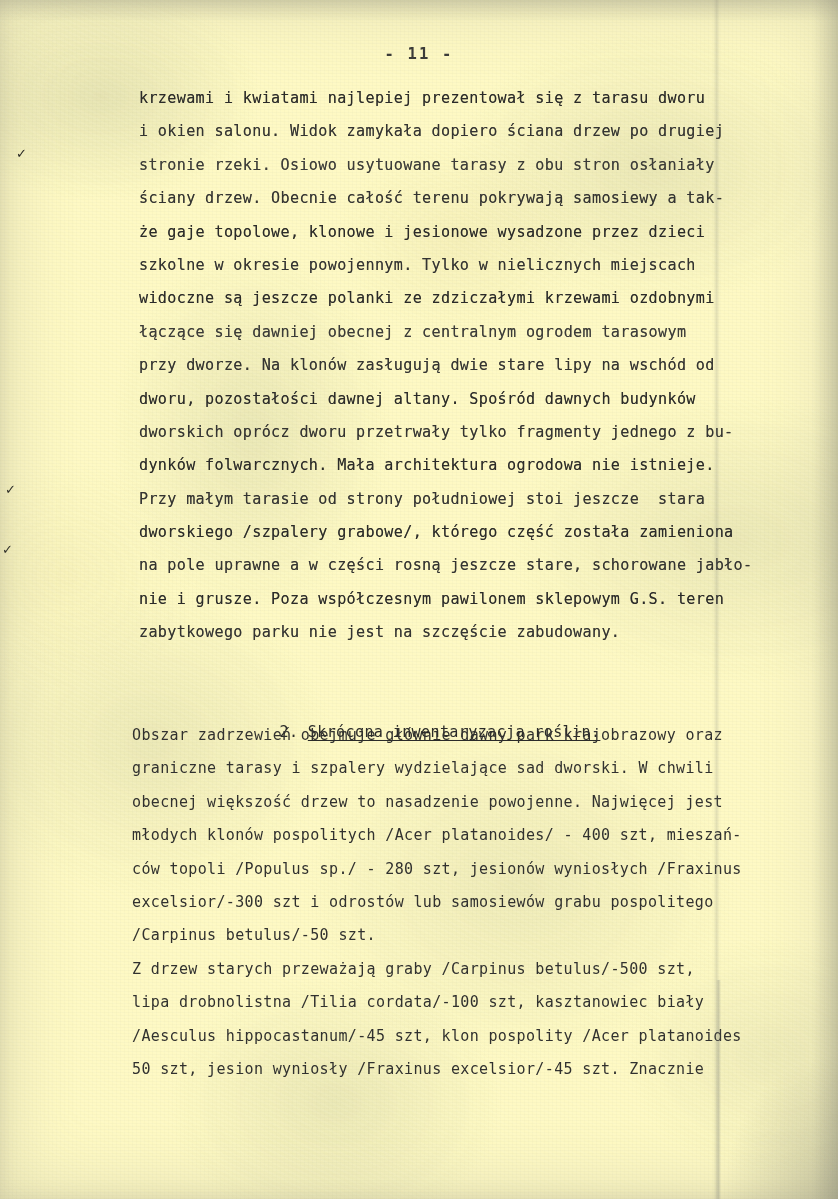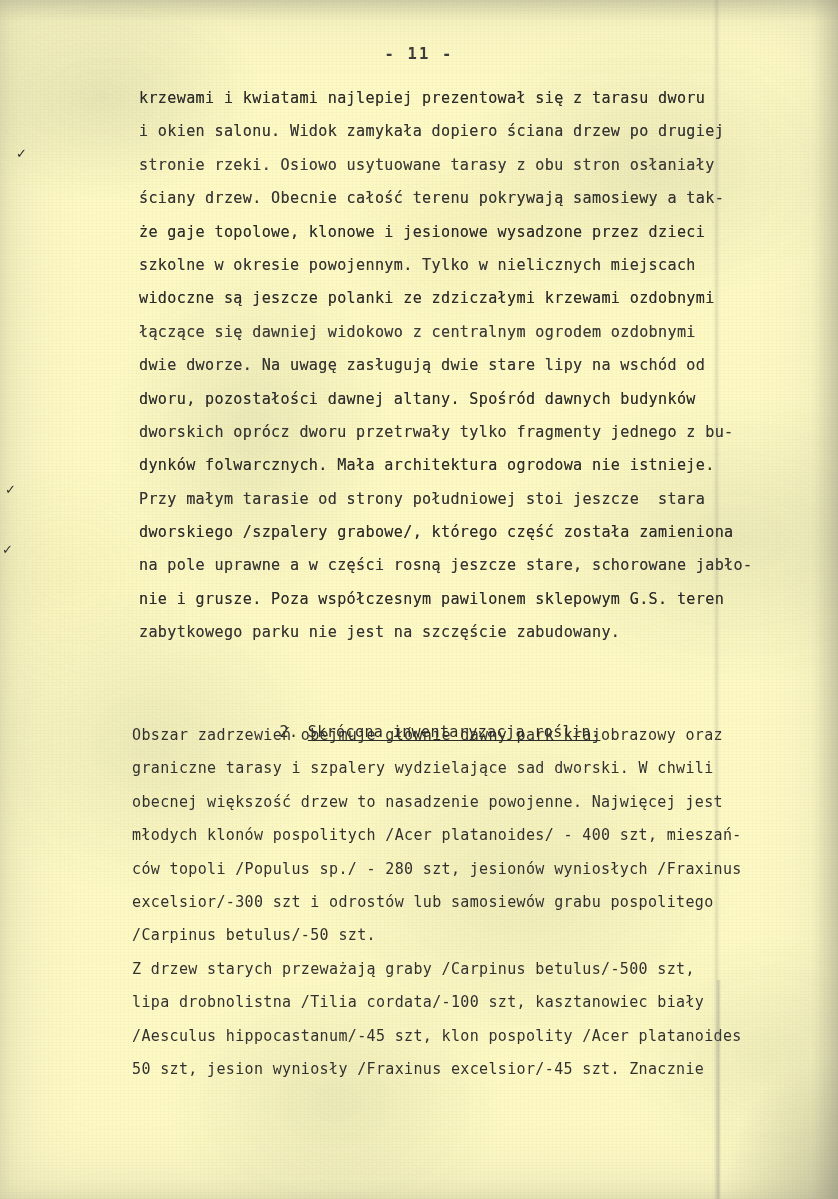--- a/index.html
+++ b/index.html
@@ -203,22 +203,22 @@
     <div class="body-text">
 
       <div>
         <div class="line ink-b">krzewami i kwiatami najlepiej prezentował się z tarasu dworu</div>
         <div class="line ink-a">i okien salonu. Widok zamykała dopiero ściana drzew po drugiej</div>
         <div class="line ink-c">stronie rzeki. Osiowo usytuowane tarasy z obu stron osłaniały</div>
         <div class="line ink-a">ściany drzew. Obecnie całość terenu pokrywają samosiewy a tak-</div>
         <div class="line ink-b">że gaje topolowe, klonowe i jesionowe wysadzone przez dzieci</div>
         <div class="line ink-a">szkolne w okresie powojennym. Tylko w nielicznych miejscach</div>
         <div class="line ink-b">widoczne są jeszcze polanki ze zdziczałymi krzewami ozdobnymi</div>
-        <div class="line ink-c">łączące się dawniej widokowo z centralnym ogrodem ozdobnymi</div>
-        <div class="line ink-a">dwie dworze. Na uwagę zasługują dwie stare lipy na wschód od</div>
+        <div class="line ink-c">łączące się dawniej obecnej z centralnym ogrodem tarasowym</div>
+        <div class="line ink-a">przy dworze. Na klonów zasługują dwie stare lipy na wschód od</div>
         <div class="line ink-b">dworu, pozostałości dawnej altany. Spośród dawnych budynków</div>
         <div class="line ink-a">dworskich oprócz dworu przetrwały tylko fragmenty jednego z bu-</div>
         <div class="line ink-b">dynków folwarcznych. Mała architektura ogrodowa nie istnieje.</div>
         <div class="line ink-a">Przy małym tarasie od strony południowej stoi jeszcze  stara</div>
         <div class="line ink-b">dworskiego /szpalery grabowe/, którego część została zamieniona</div>
         <div class="line ink-a">na pole uprawne a w części rosną jeszcze stare, schorowane jabło-</div>
         <div class="line ink-b">nie i grusze. Poza współczesnym pawilonem sklepowym G.S. teren</div>
         <div class="line ink-a">zabytkowego parku nie jest na szczęście zabudowany.</div>
       </div>
 

